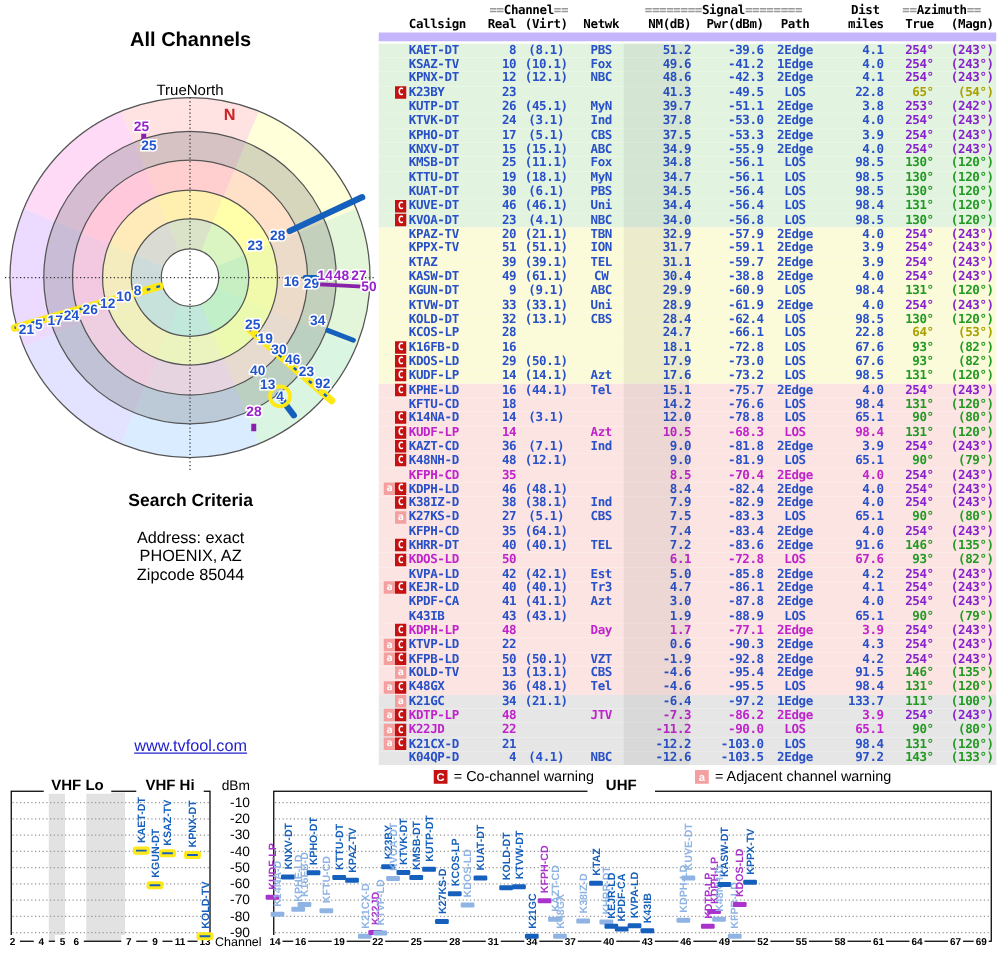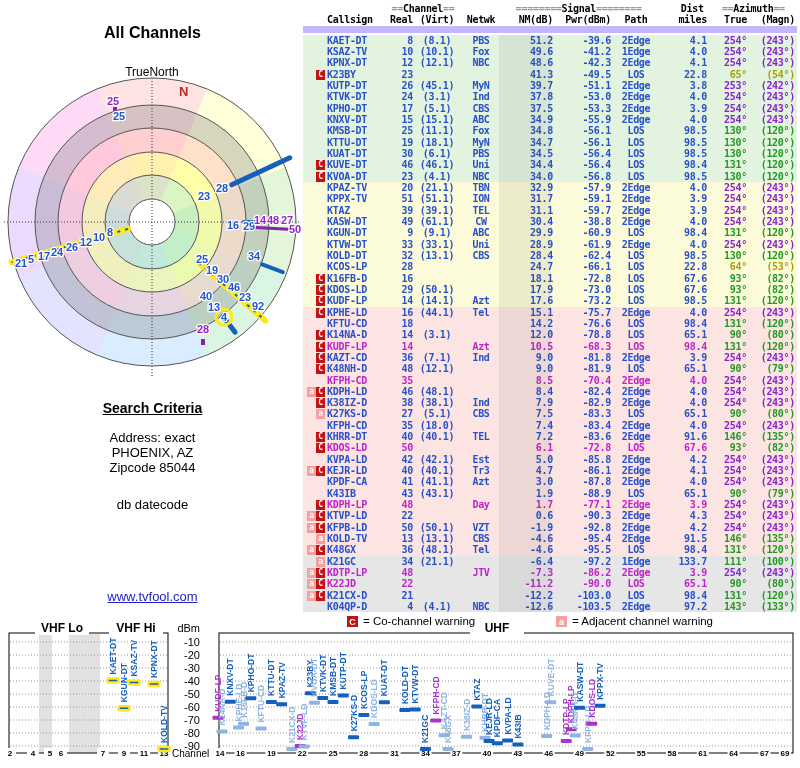--- a/index.html
+++ b/index.html
@@ -32,21 +32,21 @@
           text-align:center;color:#fff;vertical-align:middle}
   .wC{background:#c41111}.wa{background:#f4a0a0}
   .nmband{position:absolute;left:196px;top:0;width:52px;height:100%;
           background:rgba(60,60,60,.08);pointer-events:none}
 
   
   .rtitle{position:absolute;left:20px;top:24px;width:265px;text-align:center;
           font:bold 16px "Liberation Sans",sans-serif;color:#000}
   .criteria{position:absolute;left:20px;top:388px;width:265px;text-align:center;
             font:13px "Liberation Sans",sans-serif;color:#000}
-  .criteria h3{font:bold 14px "Liberation Sans",sans-serif;text-decoration:underline;margin:12px 0 14px 0}
+  .criteria h3{font:bold 14px "Liberation Sans",sans-serif;margin:4px 0 14px 0}
   .criteria div{line-height:15px}
   .criteria .gap{height:22px}
   .sitelink{position:absolute;left:20px;top:589px;width:265px;text-align:center;
             font:13px "Liberation Sans",sans-serif}
   .sitelink a{color:#2222cc}
 </style>
 </head>
 <body>
 
 <div class="rtitle">All Channels</div>
@@ -121,21 +121,20 @@
     <text x="152" y="40" text-anchor="middle" font-size="12" fill="#000">TrueNorth</text>
     <text x="179" y="60" font-size="13" font-weight="bold" fill="#cc2222">N</text>
   </svg>
 
 <div class="criteria">
   <h3>Search Criteria</h3>
   <div>Address: exact</div>
   <div>PHOENIX, AZ</div>
   <div>Zipcode 85044</div>
   <div class="gap"></div>
-  <div>db datecode</div>
 </div>
 
 <div class="sitelink">
   <a href="#">www.tvfool.com</a>
 </div>
 
 <div class="tbl" id="signal-table">
   <div class="trow hdr1">
     <span class="c0"></span><span class="c1"></span>
     <span style="width:74px;text-align:center"><span class="eq">==</span><span>Channel</span><span class="eq">==</span></span>
@@ -185,21 +184,21 @@
       <div class="trow bg-p fg-b"><span class="c0"><span class="wC">C</span></span><span class="c1">KPHE-LD</span><span class="c2">16</span><span class="c3">(44.1)</span><span class="c4">Tel</span><span class="c5">15.1</span><span class="c6">-75.7</span><span class="c7">2Edge</span><span class="c8">4.0</span><span class="c9 az-p">254°</span><span class="c10 az-p">(243°)</span></div>
       <div class="trow bg-p fg-b"><span class="c0"></span><span class="c1">KFTU-CD</span><span class="c2">18</span><span class="c3"></span><span class="c4"></span><span class="c5">14.2</span><span class="c6">-76.6</span><span class="c7">LOS</span><span class="c8">98.4</span><span class="c9 az-g">131°</span><span class="c10 az-g">(120°)</span></div>
       <div class="trow bg-p fg-b"><span class="c0"><span class="wC">C</span></span><span class="c1">K14NA-D</span><span class="c2">14</span><span class="c3">(3.1)</span><span class="c4"></span><span class="c5">12.0</span><span class="c6">-78.8</span><span class="c7">LOS</span><span class="c8">65.1</span><span class="c9 az-g">90°</span><span class="c10 az-g">(80°)</span></div>
       <div class="trow bg-p fg-m"><span class="c0"><span class="wC">C</span></span><span class="c1">KUDF-LP</span><span class="c2">14</span><span class="c3"></span><span class="c4">Azt</span><span class="c5">10.5</span><span class="c6">-68.3</span><span class="c7">LOS</span><span class="c8">98.4</span><span class="c9 az-g">131°</span><span class="c10 az-g">(120°)</span></div>
       <div class="trow bg-p fg-b"><span class="c0"><span class="wC">C</span></span><span class="c1">KAZT-CD</span><span class="c2">36</span><span class="c3">(7.1)</span><span class="c4">Ind</span><span class="c5">9.0</span><span class="c6">-81.8</span><span class="c7">2Edge</span><span class="c8">3.9</span><span class="c9 az-p">254°</span><span class="c10 az-p">(243°)</span></div>
       <div class="trow bg-p fg-b"><span class="c0"><span class="wC">C</span></span><span class="c1">K48NH-D</span><span class="c2">48</span><span class="c3">(12.1)</span><span class="c4"></span><span class="c5">9.0</span><span class="c6">-81.9</span><span class="c7">LOS</span><span class="c8">65.1</span><span class="c9 az-g">90°</span><span class="c10 az-g">(79°)</span></div>
       <div class="trow bg-p fg-m"><span class="c0"></span><span class="c1">KFPH-CD</span><span class="c2">35</span><span class="c3"></span><span class="c4"></span><span class="c5">8.5</span><span class="c6">-70.4</span><span class="c7">2Edge</span><span class="c8">4.0</span><span class="c9 az-p">254°</span><span class="c10 az-p">(243°)</span></div>
       <div class="trow bg-p fg-b"><span class="c0"><span class="wa">a</span><span class="wC">C</span></span><span class="c1">KDPH-LD</span><span class="c2">46</span><span class="c3">(48.1)</span><span class="c4"></span><span class="c5">8.4</span><span class="c6">-82.4</span><span class="c7">2Edge</span><span class="c8">4.0</span><span class="c9 az-p">254°</span><span class="c10 az-p">(243°)</span></div>
       <div class="trow bg-p fg-b"><span class="c0"><span class="wC">C</span></span><span class="c1">K38IZ-D</span><span class="c2">38</span><span class="c3">(38.1)</span><span class="c4">Ind</span><span class="c5">7.9</span><span class="c6">-82.9</span><span class="c7">2Edge</span><span class="c8">4.0</span><span class="c9 az-p">254°</span><span class="c10 az-p">(243°)</span></div>
       <div class="trow bg-p fg-b"><span class="c0"><span class="wa">a</span></span><span class="c1">K27KS-D</span><span class="c2">27</span><span class="c3">(5.1)</span><span class="c4">CBS</span><span class="c5">7.5</span><span class="c6">-83.3</span><span class="c7">LOS</span><span class="c8">65.1</span><span class="c9 az-g">90°</span><span class="c10 az-g">(80°)</span></div>
-      <div class="trow bg-p fg-b"><span class="c0"></span><span class="c1">KFPH-CD</span><span class="c2">35</span><span class="c3">(18.0)</span><span class="c4"></span><span class="c5">7.4</span><span class="c6">-83.4</span><span class="c7">2Edge</span><span class="c8">4.0</span><span class="c9 az-p">254°</span><span class="c10 az-p">(243°)</span></div>
+      <div class="trow bg-p fg-b"><span class="c0"></span><span class="c1">KFPH-CD</span><span class="c2">35</span><span class="c3">(64.1)</span><span class="c4"></span><span class="c5">7.4</span><span class="c6">-83.4</span><span class="c7">2Edge</span><span class="c8">4.0</span><span class="c9 az-p">254°</span><span class="c10 az-p">(243°)</span></div>
       <div class="trow bg-p fg-b"><span class="c0"><span class="wC">C</span></span><span class="c1">KHRR-DT</span><span class="c2">40</span><span class="c3">(40.1)</span><span class="c4">TEL</span><span class="c5">7.2</span><span class="c6">-83.6</span><span class="c7">2Edge</span><span class="c8">91.6</span><span class="c9 az-g">146°</span><span class="c10 az-g">(135°)</span></div>
       <div class="trow bg-p fg-m"><span class="c0"><span class="wC">C</span></span><span class="c1">KDOS-LD</span><span class="c2">50</span><span class="c3"></span><span class="c4"></span><span class="c5">6.1</span><span class="c6">-72.8</span><span class="c7">LOS</span><span class="c8">67.6</span><span class="c9 az-g">93°</span><span class="c10 az-g">(82°)</span></div>
       <div class="trow bg-p fg-b"><span class="c0"></span><span class="c1">KVPA-LD</span><span class="c2">42</span><span class="c3">(42.1)</span><span class="c4">Est</span><span class="c5">5.0</span><span class="c6">-85.8</span><span class="c7">2Edge</span><span class="c8">4.2</span><span class="c9 az-p">254°</span><span class="c10 az-p">(243°)</span></div>
       <div class="trow bg-p fg-b"><span class="c0"><span class="wa">a</span><span class="wC">C</span></span><span class="c1">KEJR-LD</span><span class="c2">40</span><span class="c3">(40.1)</span><span class="c4">Tr3</span><span class="c5">4.7</span><span class="c6">-86.1</span><span class="c7">2Edge</span><span class="c8">4.1</span><span class="c9 az-p">254°</span><span class="c10 az-p">(243°)</span></div>
       <div class="trow bg-p fg-b"><span class="c0"></span><span class="c1">KPDF-CA</span><span class="c2">41</span><span class="c3">(41.1)</span><span class="c4">Azt</span><span class="c5">3.0</span><span class="c6">-87.8</span><span class="c7">2Edge</span><span class="c8">4.0</span><span class="c9 az-p">254°</span><span class="c10 az-p">(243°)</span></div>
       <div class="trow bg-p fg-b"><span class="c0"></span><span class="c1">K43IB</span><span class="c2">43</span><span class="c3">(43.1)</span><span class="c4"></span><span class="c5">1.9</span><span class="c6">-88.9</span><span class="c7">LOS</span><span class="c8">65.1</span><span class="c9 az-g">90°</span><span class="c10 az-g">(79°)</span></div>
       <div class="trow bg-p fg-m"><span class="c0"><span class="wC">C</span></span><span class="c1">KDPH-LP</span><span class="c2">48</span><span class="c3"></span><span class="c4">Day</span><span class="c5">1.7</span><span class="c6">-77.1</span><span class="c7">2Edge</span><span class="c8">3.9</span><span class="c9 az-p">254°</span><span class="c10 az-p">(243°)</span></div>
       <div class="trow bg-p fg-b"><span class="c0"><span class="wa">a</span><span class="wC">C</span></span><span class="c1">KTVP-LD</span><span class="c2">22</span><span class="c3"></span><span class="c4"></span><span class="c5">0.6</span><span class="c6">-90.3</span><span class="c7">2Edge</span><span class="c8">4.3</span><span class="c9 az-p">254°</span><span class="c10 az-p">(243°)</span></div>
       <div class="trow bg-p fg-b"><span class="c0"><span class="wa">a</span><span class="wC">C</span></span><span class="c1">KFPB-LD</span><span class="c2">50</span><span class="c3">(50.1)</span><span class="c4">VZT</span><span class="c5">-1.9</span><span class="c6">-92.8</span><span class="c7">2Edge</span><span class="c8">4.2</span><span class="c9 az-p">254°</span><span class="c10 az-p">(243°)</span></div>
       <div class="trow bg-p fg-b"><span class="c0"><span class="wa">a</span></span><span class="c1">KOLD-TV</span><span class="c2">13</span><span class="c3">(13.1)</span><span class="c4">CBS</span><span class="c5">-4.6</span><span class="c6">-95.4</span><span class="c7">2Edge</span><span class="c8">91.5</span><span class="c9 az-g">146°</span><span class="c10 az-g">(135°)</span></div>

